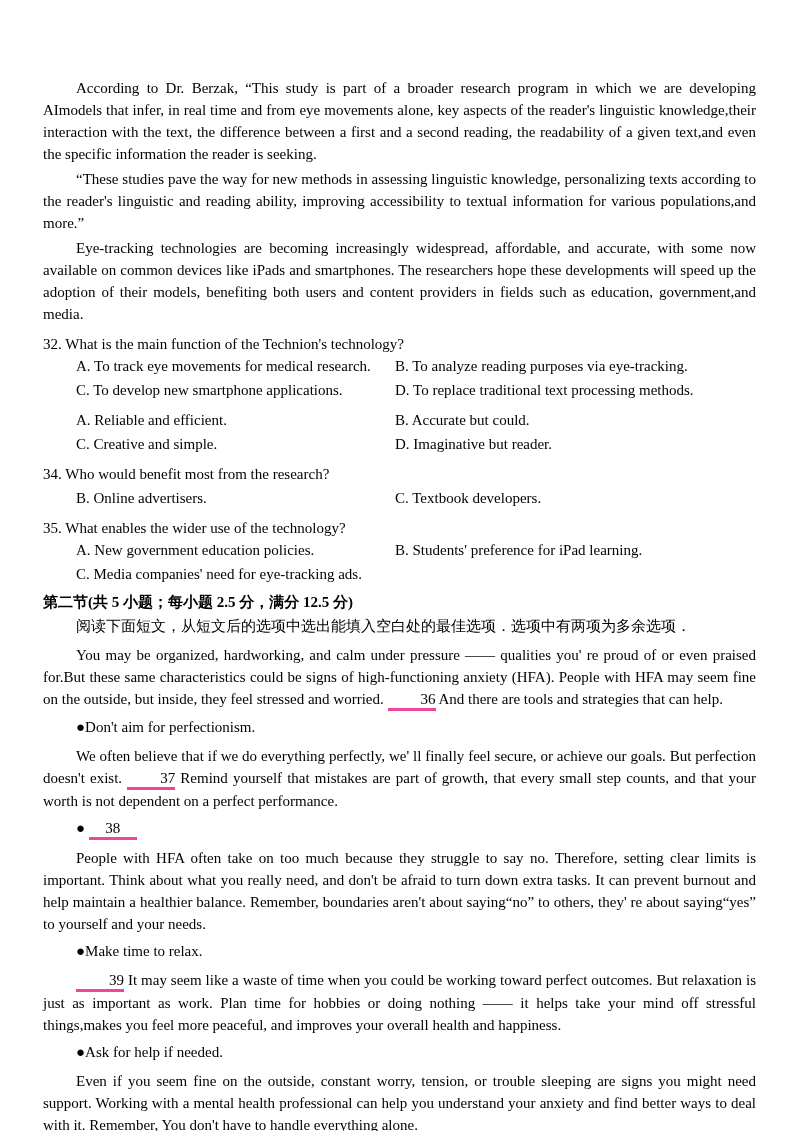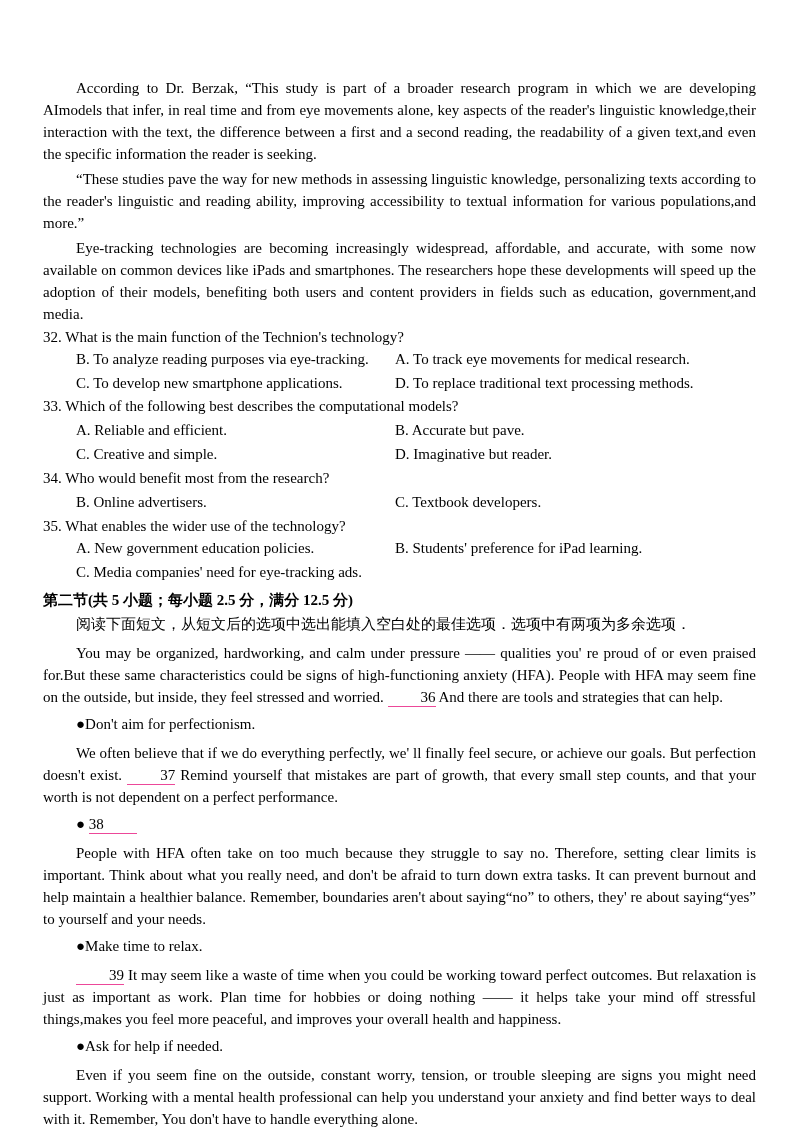--- a/index.html
+++ b/index.html
@@ -20,21 +20,21 @@
     width: 800px;
     min-height: 1131px;
     padding: 74px 44px 40px 43px;
   }
   p { margin: 0; }
   .para {
     text-align: justify;
     text-indent: 33px;
     margin-top: 3px;
   }
-  .question { margin-top: 1px; }
+  .question { margin-top: 8px; }
   .stem { text-align: left; }
   .options {
     display: grid;
     grid-template-columns: 319px 1fr;
     margin-left: 33px;
     row-gap: 2px;
   }
   .options.roomy { margin-top: 2px; margin-bottom: 2px; }
   .option { text-align: left; }
   .section-heading {
@@ -47,57 +47,56 @@
   }
   .s2 .para { margin-top: 7px; }
   .bullet-line {
     margin-left: 33px;
     margin-top: 5px;
     text-align: left;
   }
   .blank {
     display: inline-block;
     min-width: 48px;
-    border-bottom: 1px solid #ec4899;
+    text-align: center;
+    border-bottom: 3px solid #ec4899;
     line-height: 17px;
   }
   .qnum { display: inline; }
 </style>
 </head>
 <body>
 
 <div class="page">
 
   <p class="para">According to Dr. Berzak, “This study is part of a broader research program in which we are developing AImodels that infer, in real time and from eye movements alone, key aspects of the reader's linguistic knowledge,their interaction with the text, the difference between a first and a second reading, the readability of a given text,and even the specific information the reader is seeking.</p>
   <p class="para">“These studies pave the way for new methods in assessing linguistic knowledge, personalizing texts according to the reader's linguistic and reading ability, improving accessibility to textual information for various populations,and more.”</p>
   <p class="para">Eye-tracking technologies are becoming increasingly widespread, affordable, and accurate, with some now available on common devices like iPads and smartphones. The researchers hope these developments will speed up the adoption of their models, benefiting both users and content providers in fields such as education, government,and media.</p>
 
   <div class="question">
     <p class="stem"><span class="qnum">32.</span>
       <span>What is the main function of the Technion's technology?</span></p>
     <div class="options">
+      <p class="option"><span>A.</span>
+        <span>To track eye movements for medical research.</span></p>
       <p class="option"><span>B.</span>
         <span>To analyze reading purposes via eye-tracking.</span></p>
-      <p class="option"><span>A.</span>
-        <span>To track eye movements for medical research.</span></p>
       <p class="option"><span>C.</span>
         <span>To develop new smartphone applications.</span></p>
       <p class="option"><span>D.</span>
         <span>To replace traditional text processing methods.</span></p>
     </div>
   </div>
 
   <div class="question">
-    <p class="stem"><span class="qnum">33.</span>
-      <span>Which of the following best describes the computational models?</span></p>
     <div class="options roomy">
       <p class="option"><span>A.</span>
         <span>Reliable and efficient.</span></p>
       <p class="option"><span>B.</span>
-        <span>Accurate but pave.</span></p>
+        <span>Accurate but could.</span></p>
       <p class="option"><span>C.</span>
         <span>Creative and simple.</span></p>
       <p class="option"><span>D.</span>
         <span>Imaginative but reader.</span></p>
     </div>
   </div>
 
   <div class="question">
     <p class="stem"><span class="qnum">34.</span>
       <span>Who would benefit most from the research?</span></p>

